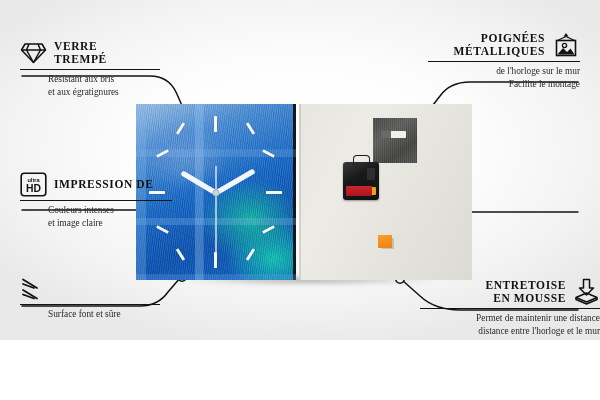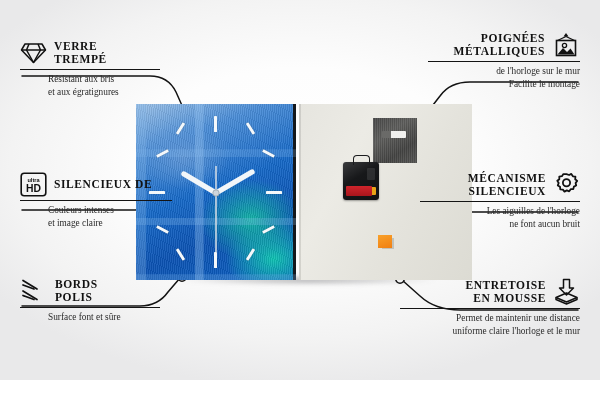--- a/index.html
+++ b/index.html
@@ -2,21 +2,21 @@
 <html><head>
 <meta charset="utf-8">
 <style>
   html,body{margin:0;padding:0;}
   body{
     width:600px;height:400px;overflow:hidden;
     font-family:"Liberation Serif", serif;
     background:#ffffff;
   }
   #stage{
-    position:relative;width:600px;height:380px;
+    position:relative;width:600px;height:340px;
     background:
       radial-gradient(ellipse 62% 58% at 50% 44%, #ffffff 0%, #fdfdfd 45%, #f3f3f3 78%, #e9e9ea 100%);
     overflow:hidden;
   }
   
   #wires{position:absolute;left:0;top:0;width:600px;height:400px;}
   
   .feat{position:absolute;}
   .feat .head{display:flex;align-items:center;gap:7px;}
   .feat.right .head{justify-content:flex-end;}
@@ -176,44 +176,40 @@
   </div>
 
   <div class="feat left" style="left:20px;top:172px;width:152px;">
     <div class="head">
       <svg class="ic" width="27" height="25" viewBox="0 0 27 25">
         <rect x="1.2" y="1.2" width="24.6" height="22.6" rx="3" fill="none" stroke="#111" stroke-width="1.6"></rect>
         <text x="13.5" y="10.3" text-anchor="middle" font-family="Liberation Sans, sans-serif" font-size="5.6" font-weight="bold" fill="#111">ultra</text>
         <text x="13.5" y="20.2" text-anchor="middle" font-family="Liberation Sans, sans-serif" font-size="10.4" font-weight="bold" fill="#111">HD</text>
       </svg>
       <div class="titles">
-        <div class="t1">SILENCIEUX DE</div>
+        <div class="t1">IMPRESSION DE</div>
       </div>
     </div>
     <div class="rule" style="width:152px;"></div>
     <div class="desc">
       <div>Couleurs intenses</div>
       <div>et image claire</div>
     </div>
   </div>
 
   <div class="feat left" style="left:20px;top:278px;width:140px;">
     <div class="head">
       <svg class="ic" width="28" height="23" viewBox="0 0 28 23">
         <g stroke="#111" stroke-width="1.7" stroke-linecap="round">
           <line x1="3" y1="1.5" x2="17" y2="10"></line>
             <line x1="3" y1="6" x2="14" y2="10"></line>
           <line x1="3" y1="12" x2="17" y2="20.5"></line>
             <line x1="3" y1="16.5" x2="14" y2="20.5"></line>
         </g>
       </svg>
-      <div class="titles">
-        <div class="t1">BORDS</div>
-        <div class="t2">POLIS</div>
-      </div>
     </div>
     <div class="rule" style="width:140px;"></div>
     <div class="desc">
       <div>Surface font et sûre</div>
     </div>
   </div>
 
   <div class="feat right" style="left:428px;top:32px;width:152px;">
     <div class="head">
       <div class="titles">
@@ -228,55 +224,33 @@
         <path d="M5.5 22.5 L11 16 L15 20 L18.5 16.5 L22.5 22.5 Z" fill="#111"></path>
       </svg>
     </div>
     <div class="rule" style="width:152px;"></div>
     <div class="desc">
       <div>de l'horloge sur le mur</div>
       <div>Facilite le montage</div>
     </div>
   </div>
 
-  <div class="feat right" style="left:420px;top:172px;width:160px;">
-    <div class="head">
-      <div class="titles">
-        <div class="t1">MÉCANISME</div>
-        <div class="t2">SILENCIEUX</div>
-      </div>
-      <svg class="ic" width="27" height="26" viewBox="0 0 27 26">
-        <g fill="none" stroke="#111" stroke-width="1.8" stroke-linejoin="round">
-          <path d="M13.5 2.2 L16.1 3.0 L18.3 1.9 L19.9 4.3 L22.4 4.6 L22.2 7.2 L24.2 8.9 L22.6 11.0
-                   L23.2 13.5 L20.9 14.6 L20.3 17.1 L17.7 17.2 L16.2 19.3 L13.8 18.4 L11.5 19.6
-                   L9.9 17.6 L7.3 17.3 L7.0 14.7 L4.8 13.4 L5.7 11.0 L4.3 8.8 L6.3 7.2 L6.3 4.6
-                   L8.9 4.2 L10.4 2.1 Z"></path>
-          <circle cx="13.5" cy="10.7" r="3.6"></circle>
-        </g>
-      </svg>
-    </div>
-    <div class="rule" style="width:160px;"></div>
-    <div class="desc">
-      <div>Les aiguilles de l'horloge</div>
-      <div>ne font aucun bruit</div>
-    </div>
-  </div>
-
-  <div class="feat right" style="left:400px;top:278px;width:180px;">
+
+  <div class="feat right" style="left:420px;top:278px;width:180px;">
     <div class="head">
       <div class="titles">
         <div class="t1">ENTRETOISE</div>
         <div class="t2">EN MOUSSE</div>
       </div>
       <svg class="ic" width="27" height="27" viewBox="0 0 27 27">
         <path d="M10.5 1.5 H16.5 V10 H20.5 L13.5 17 L6.5 10 H10.5 Z" fill="none" stroke="#111" stroke-width="1.5" stroke-linejoin="round"></path>
         <path d="M13.5 15 L24 19.5 L13.5 24 L3 19.5 Z" fill="none" stroke="#111" stroke-width="1.5" stroke-linejoin="round"></path>
         <path d="M3 19.5 V21.5 L13.5 26 L24 21.5 V19.5" fill="none" stroke="#111" stroke-width="1.5" stroke-linejoin="round"></path>
       </svg>
     </div>
     <div class="rule" style="width:180px;"></div>
     <div class="desc">
       <div>Permet de maintenir une distance</div>
-      <div>uniforme claire l'horloge et le mur</div>
+      <div>distance entre l'horloge et le mur</div>
     </div>
   </div>
 
 </div>
 
 </body></html>

